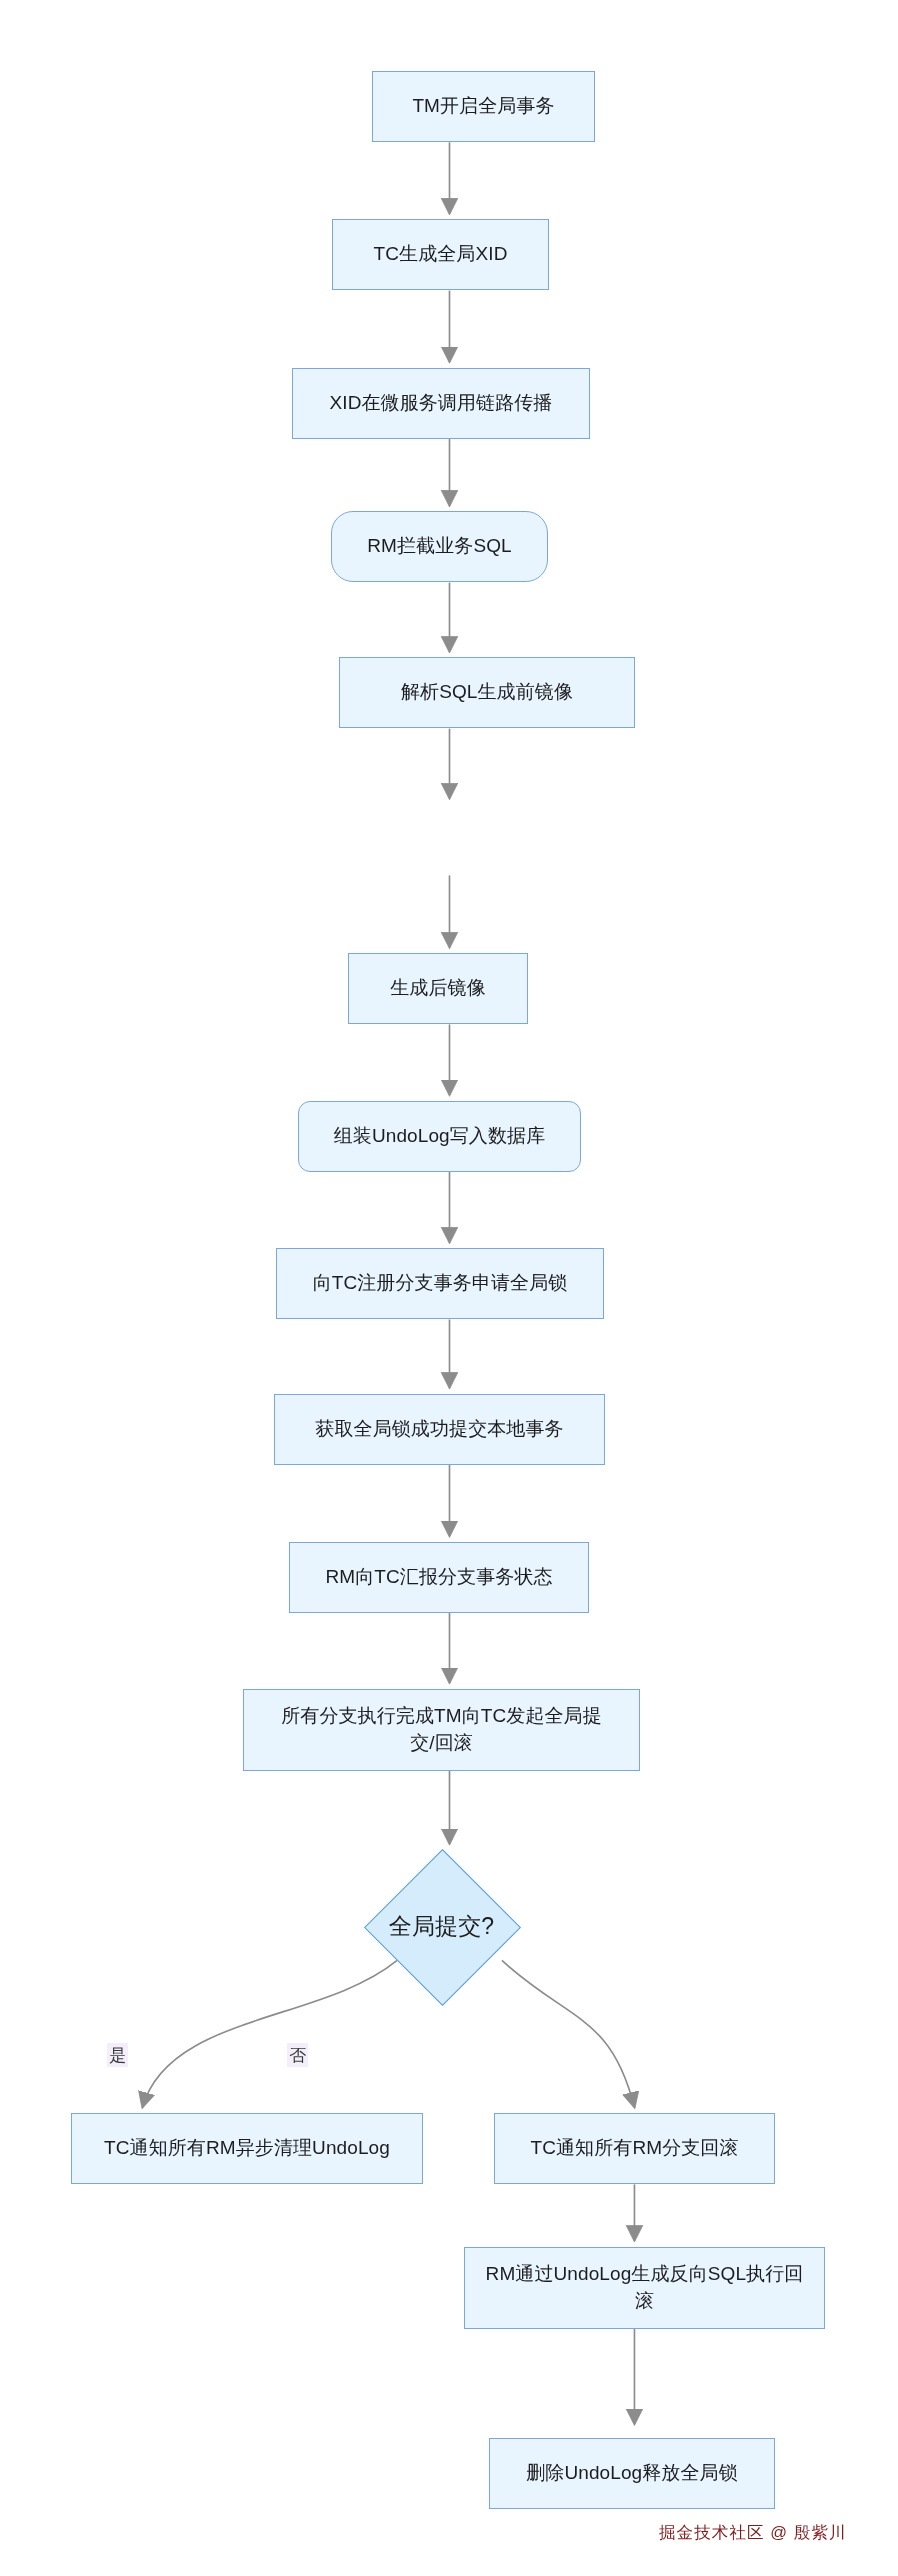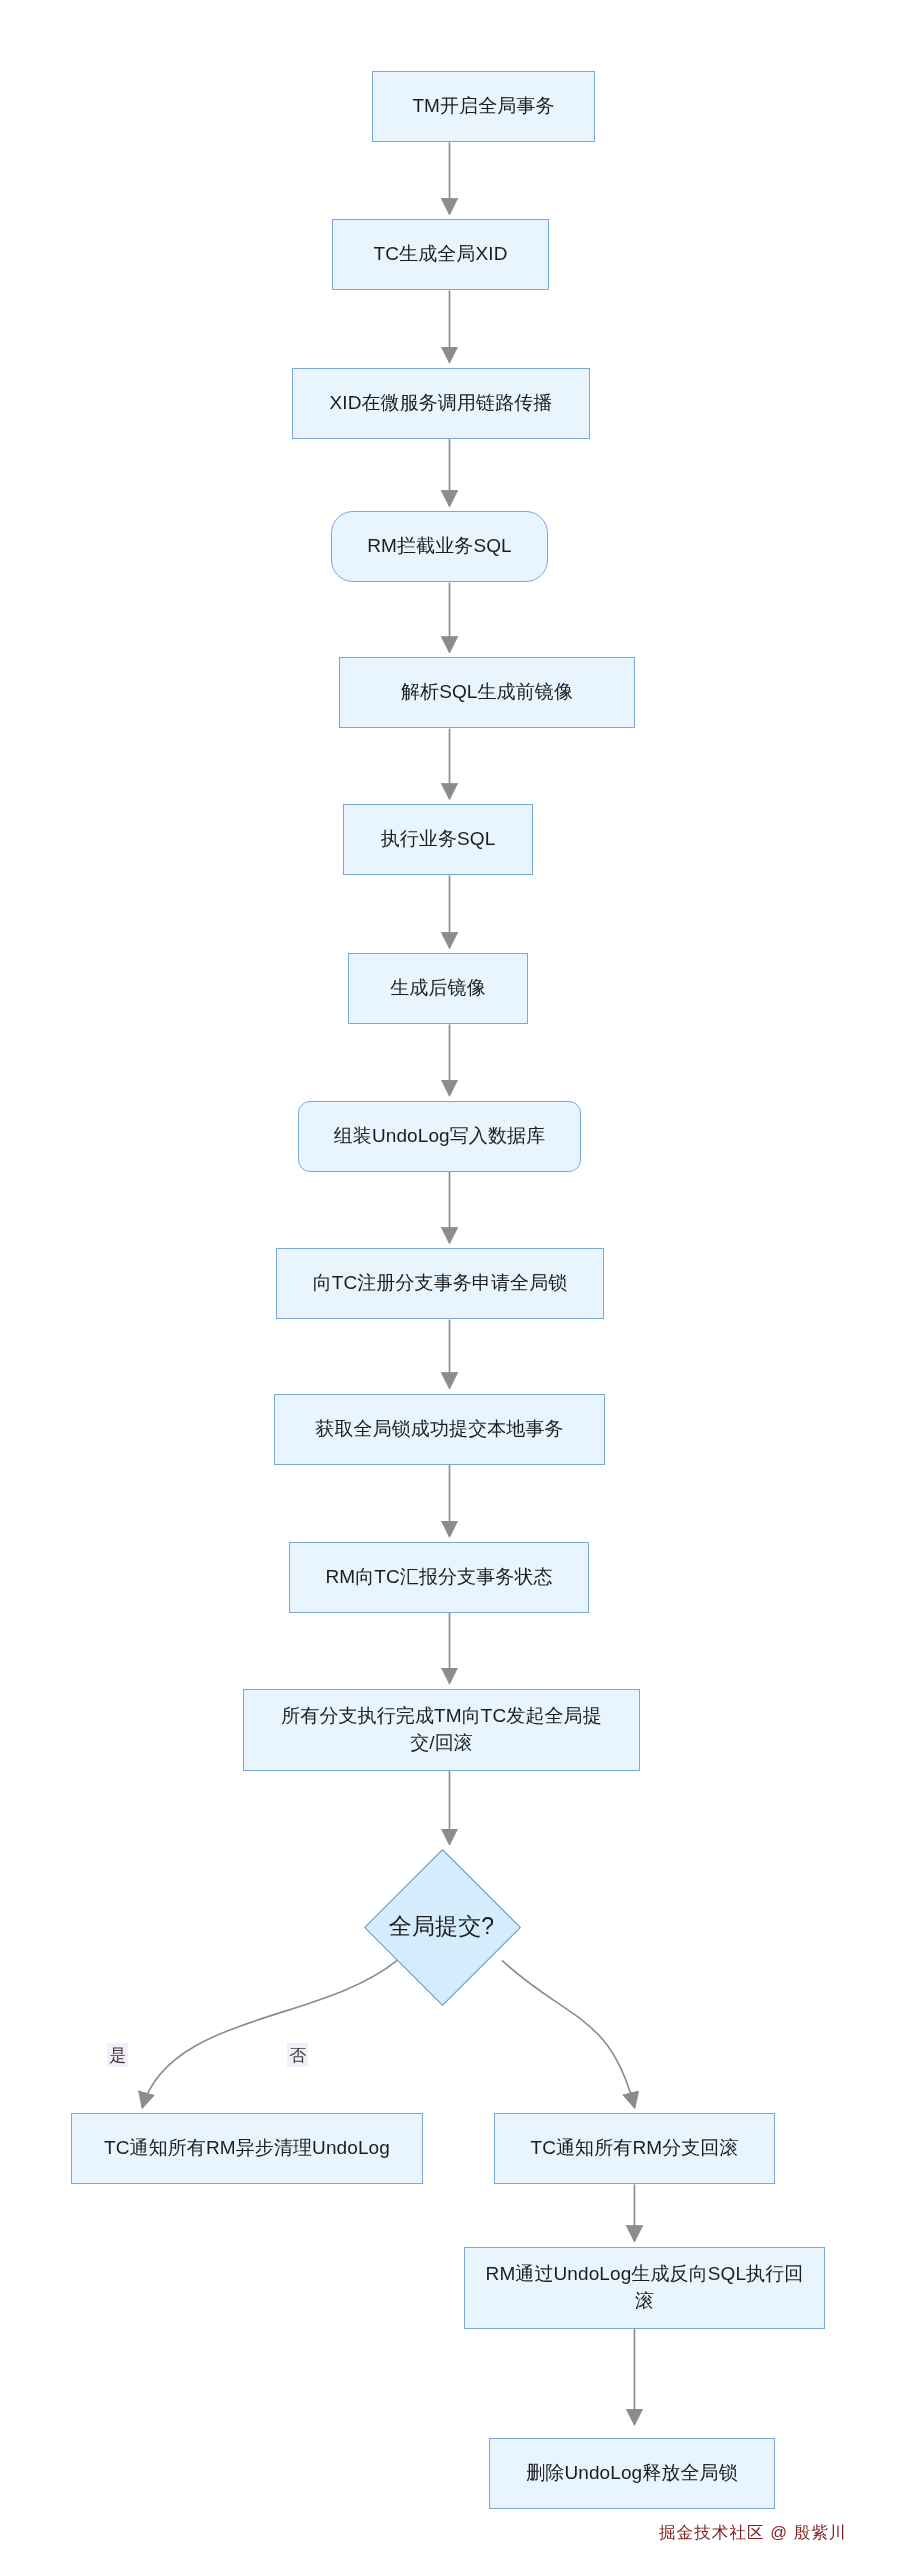--- a/index.html
+++ b/index.html
@@ -126,23 +126,20 @@
   </div>
   <div class="node" style="left: 292px; top: 368px; width: 298px; height: 71px;">
     <span class="node-label">XID在微服务调用链路传播</span>
   </div>
   <div class="node" style="left: 331px; top: 511px; width: 217px; height: 71px; border-radius: 22px;">
     <span class="node-label">RM拦截业务SQL</span>
   </div>
   <div class="node" style="left: 315px; top: 657px; width: 296px; height: 71px; margin-left: 24px;">
     <span class="node-label">解析SQL生成前镜像</span>
   </div>
-  <div class="node" style="left: 343px; top: 804px; width: 190px; height: 71px;">
-    <span class="node-label">执行业务SQL</span>
-  </div>
   <div class="node" style="left: 348px; top: 953px; width: 180px; height: 71px;">
     <span class="node-label">生成后镜像</span>
   </div>
   <div class="node" style="left: 298px; top: 1101px; width: 283px; height: 71px; border-radius: 12px;">
     <span class="node-label">组装UndoLog写入数据库</span>
   </div>
   <div class="node" style="left: 276px; top: 1248px; width: 328px; height: 71px;">
     <span class="node-label">向TC注册分支事务申请全局锁</span>
   </div>
   <div class="node" style="left: 274px; top: 1394px; width: 331px; height: 71px;">

